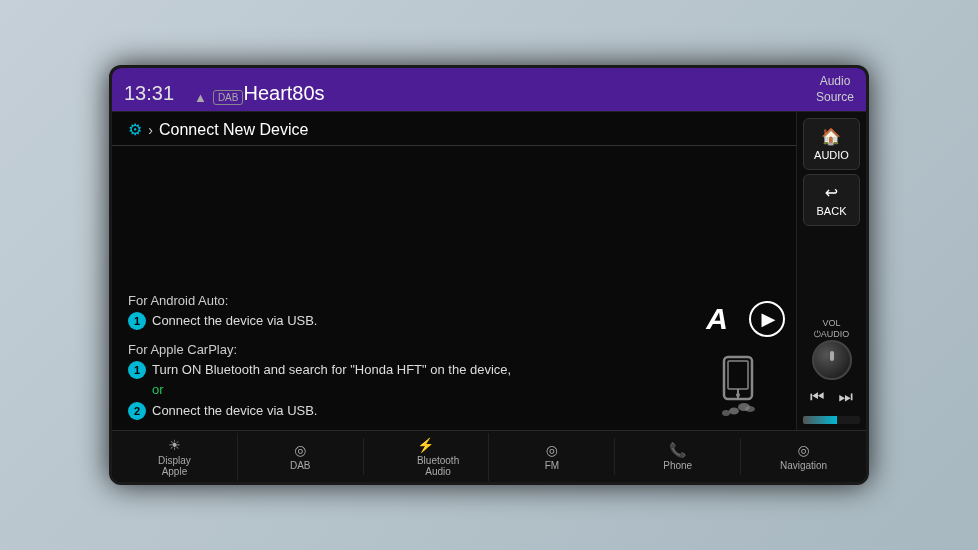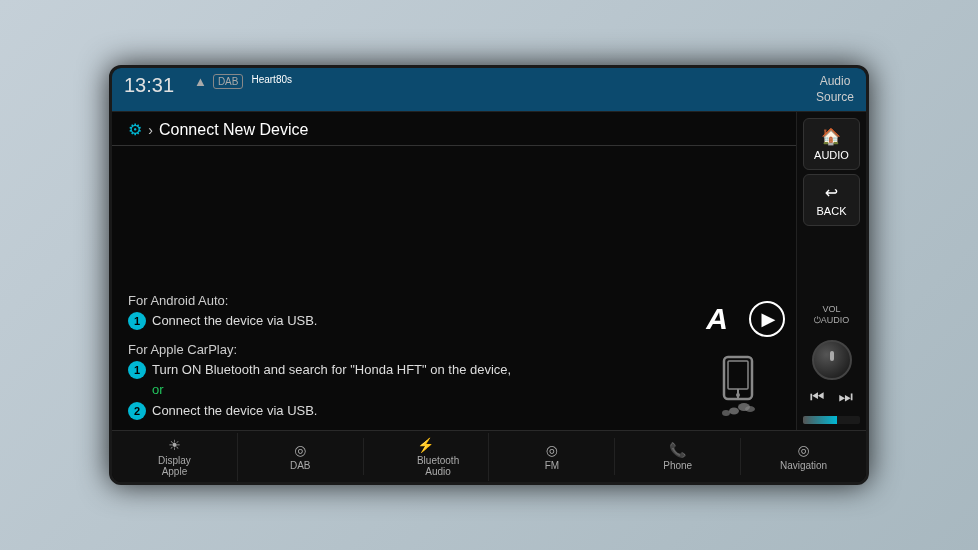--- a/index.html
+++ b/index.html
@@ -33,23 +33,23 @@
       box-shadow: 0 0 30px rgba(0,0,0,0.8);
       display: flex;
       flex-direction: column;
       overflow: hidden;
       position: relative;
     }
 
     
     .header-bar {
       display: flex;
-      align-items: flex-start;
+      align-items: flex-end;
       padding: 6px 12px;
-      background: #0c4a6e;
+      background: #4c1d95;
       border-bottom: 1px solid #222;
       min-height: 38px;
       flex-shrink: 0;
     }
 
     .time {
       color: #e0e0e0;
       font-size: 20px;
       font-weight: 300;
       min-width: 60px;
@@ -70,22 +70,21 @@
     .dab-badge {
       border: 1px solid #888;
       border-radius: 3px;
       padding: 1px 4px;
       color: #aaa;
       font-size: 10px;
     }
 
     .station-name {
       color: #ffffff;
-      font-size: 10px;
-      margin-left: 8px;
+      font-size: 20px;
     }
 
     .audio-source {
       margin-left: auto;
       color: #cccccc;
       font-size: 12px;
       text-align: center;
       line-height: 1.3;
     }
 
@@ -240,21 +239,21 @@
 
     .side-btn .btn-icon {
       font-size: 16px;
     }
 
     .vol-knob-area {
       margin-top: auto;
       display: flex;
       flex-direction: column;
       align-items: center;
-      gap: 14px;
+      gap: 0;
     }
 
     .vol-label {
       color: #aaa;
       font-size: 9px;
       text-align: center;
       line-height: 1.2;
     }
 
     .vol-knob {

